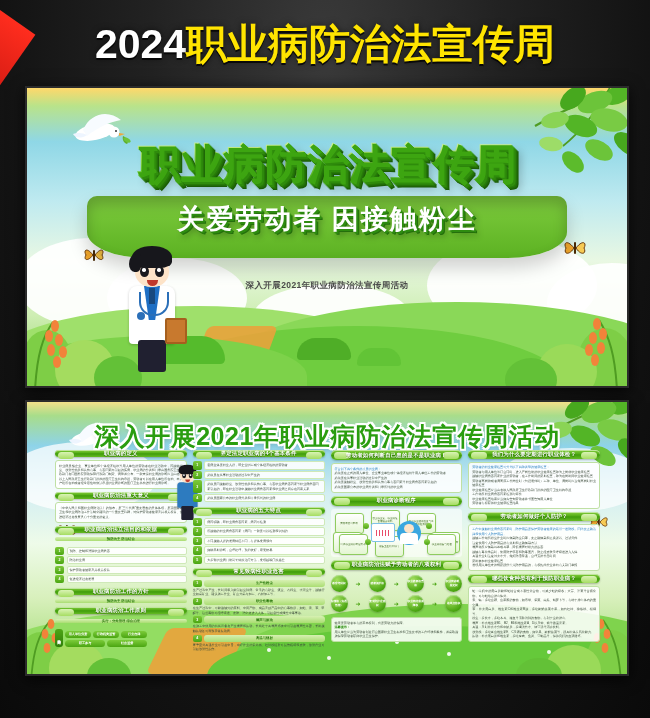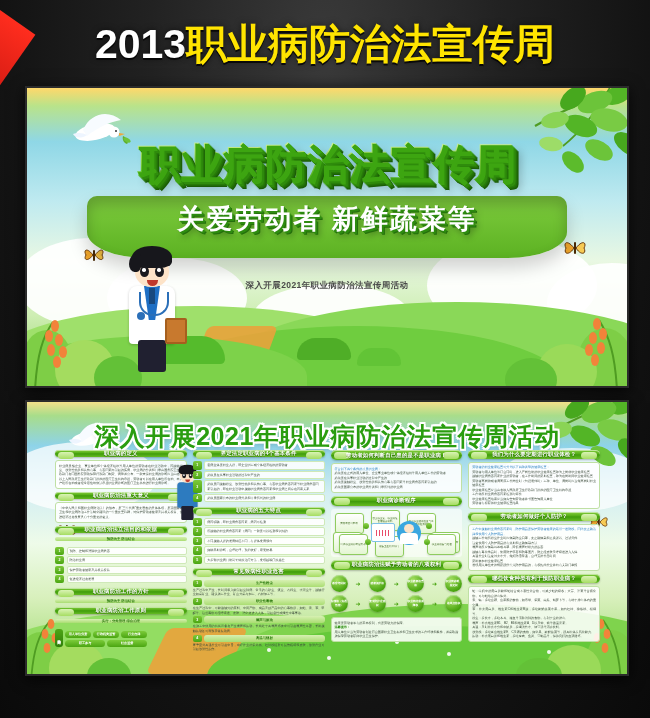--- a/index.html
+++ b/index.html
@@ -163,21 +163,21 @@
 </style>
 </head>
 <body>
 
 <div class="stage">
 
   <div class="red-stripe"></div>
   <div class="red-stripe2"></div>
   <div class="header">
     <div class="ht">
-      <span class="yr">2013</span><span class="cn">职业病防治法宣传周</span>
+      <span class="yr">2024</span><span class="cn">职业病防治法宣传周</span>
     </div>
   </div>
 
   <div class="panel p1">
     <div class="sky"></div>
 
     <div class="cloud" style="left:-10px;top:150px;width:150px;height:90px;"></div>
     <div class="cloud" style="left:80px;top:170px;width:140px;height:80px;"></div>
     <div class="cloud" style="left:400px;top:150px;width:170px;height:95px;"></div>
     <div class="cloud" style="left:520px;top:175px;width:130px;height:80px;"></div>
@@ -269,21 +269,21 @@
           <ellipse cx="92" cy="56" rx="4" ry="6"></ellipse>
             <ellipse cx="100" cy="66" rx="4" ry="6"></ellipse>
           <ellipse cx="88" cy="68" rx="4" ry="6"></ellipse>
             <ellipse cx="94" cy="78" rx="4" ry="6"></ellipse>
         </g>
       </svg>
     </div>
 
     <div class="ribbon"></div>
     <div class="bigtitle">职业病防治法宣传周</div>
-    <div class="subtitle">关爱劳动者 新鲜蔬菜等</div>
+    <div class="subtitle">关爱劳动者 因接触粉尘</div>
     <div class="tagline">深入开展2021年职业病防治法宣传周活动</div>
 
     <div class="doc" style="left:98px;top:152px;width:60px;height:135px;">
       <div class="body"></div>
       <div class="shirt"></div>
       <div class="tie"></div>
       <div class="stet"></div>
       <div class="stetb"></div>
       <div class="legs"></div>
       <div class="pad"></div>

